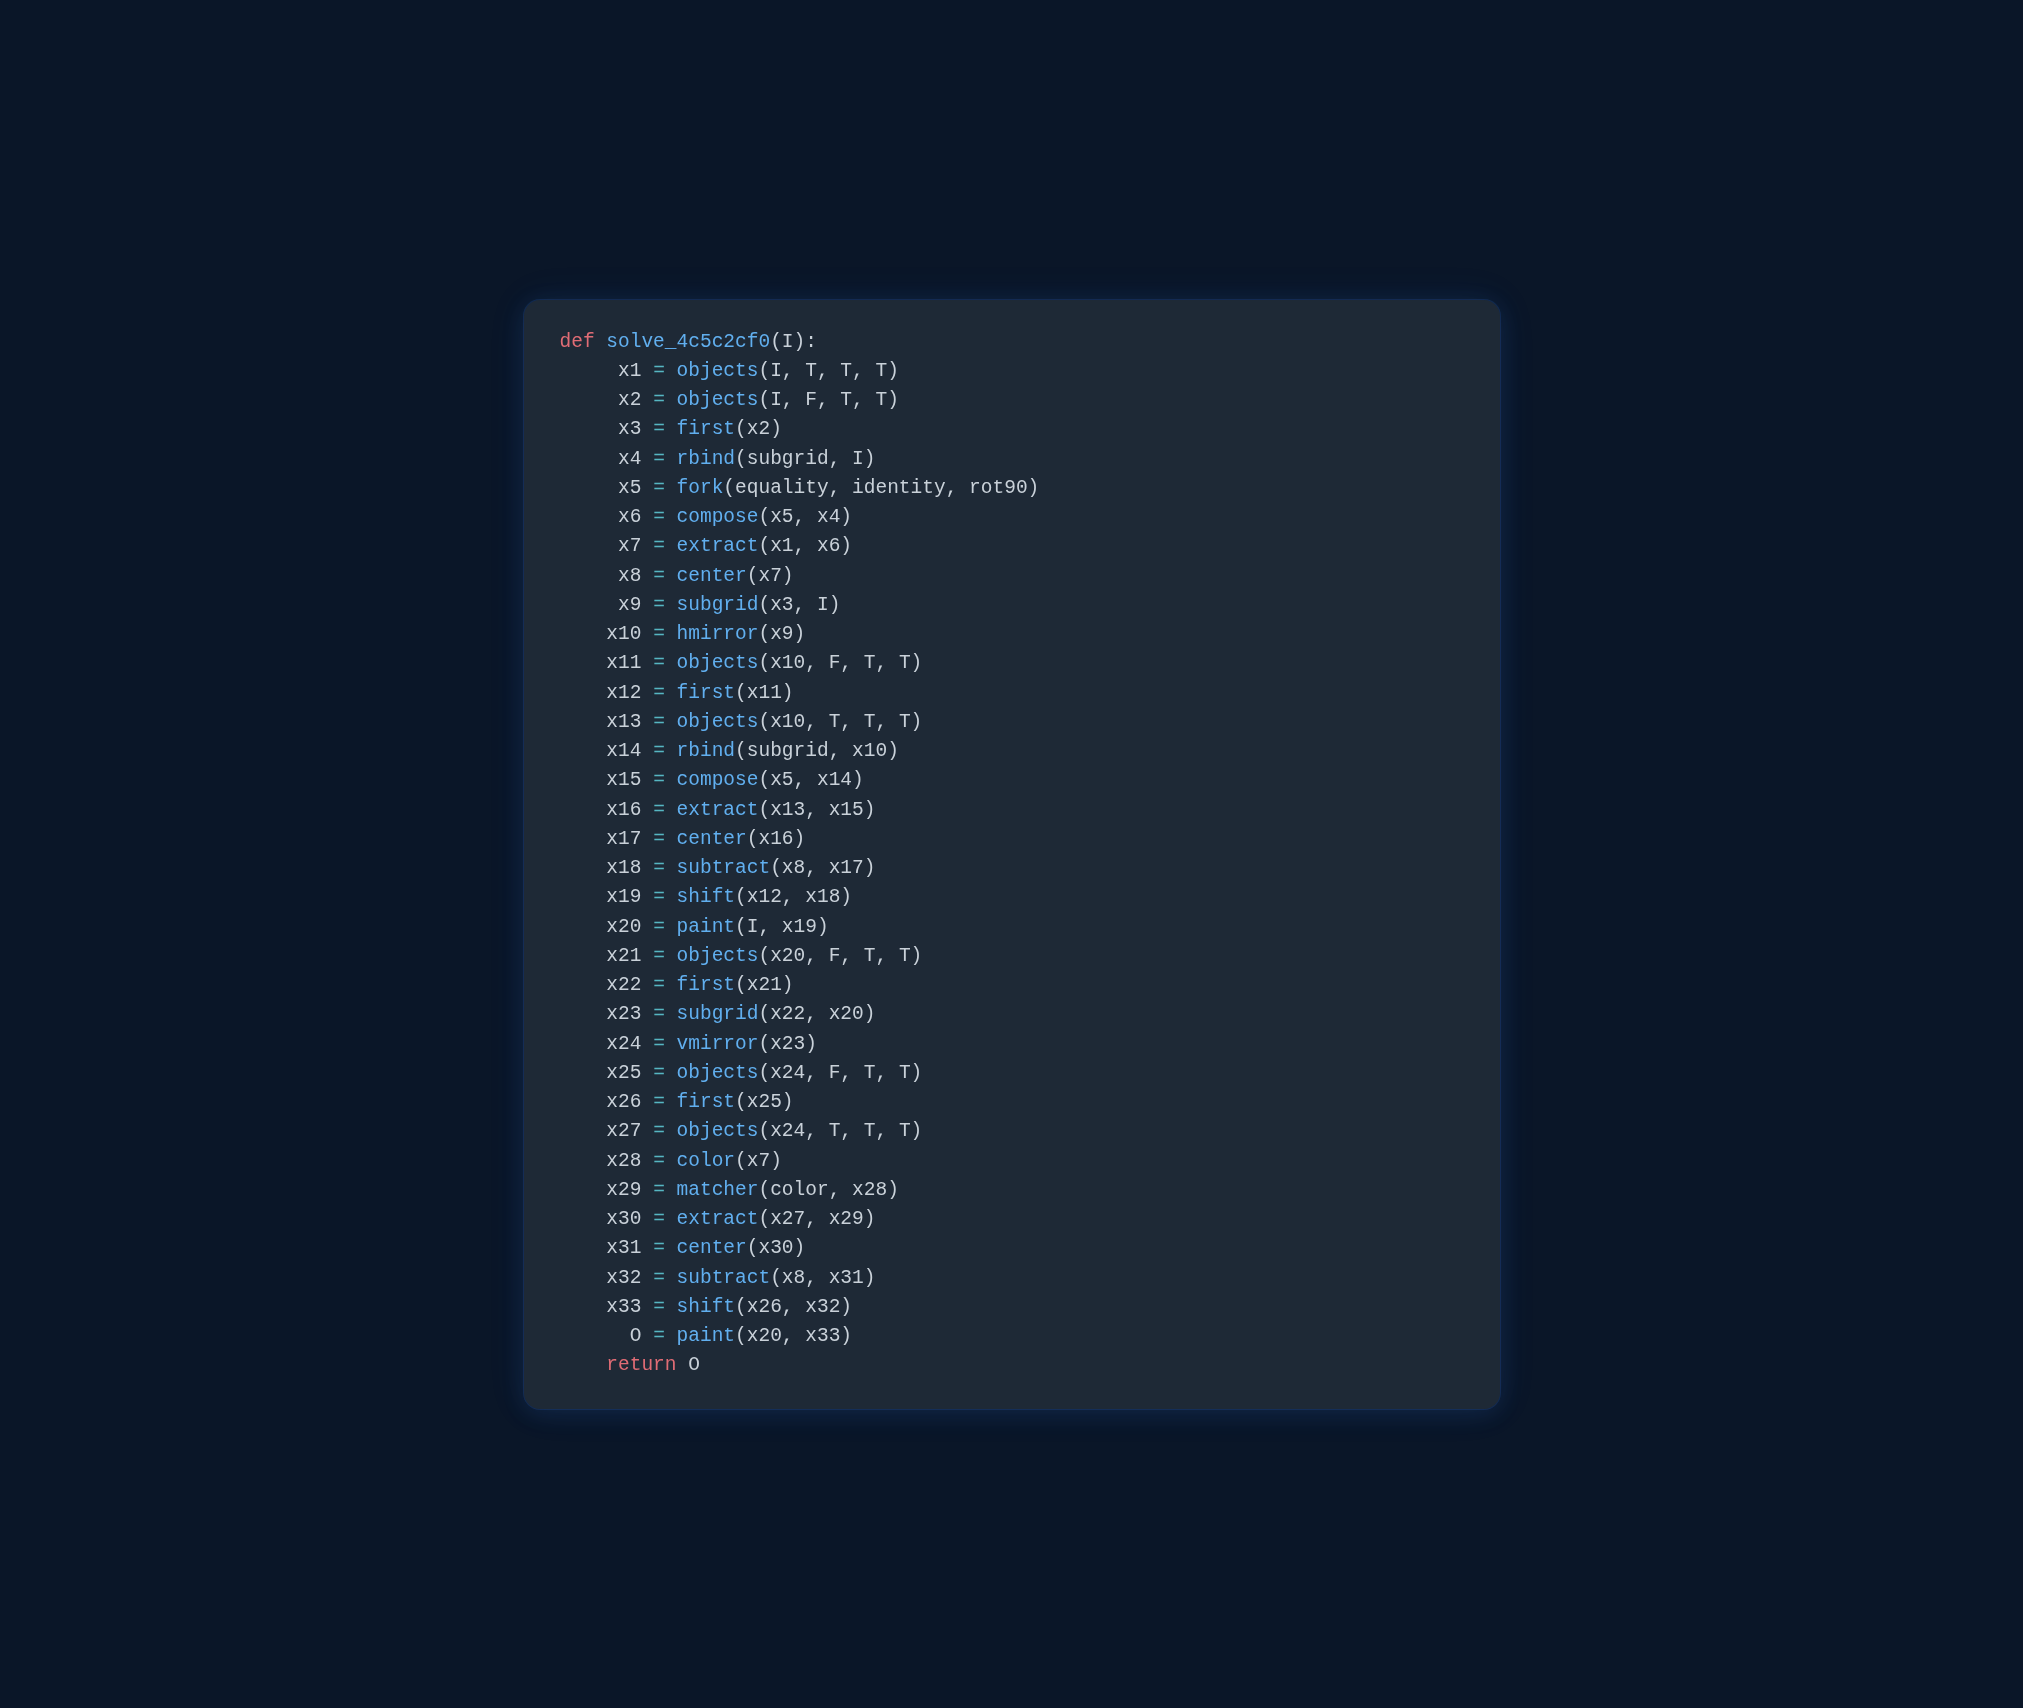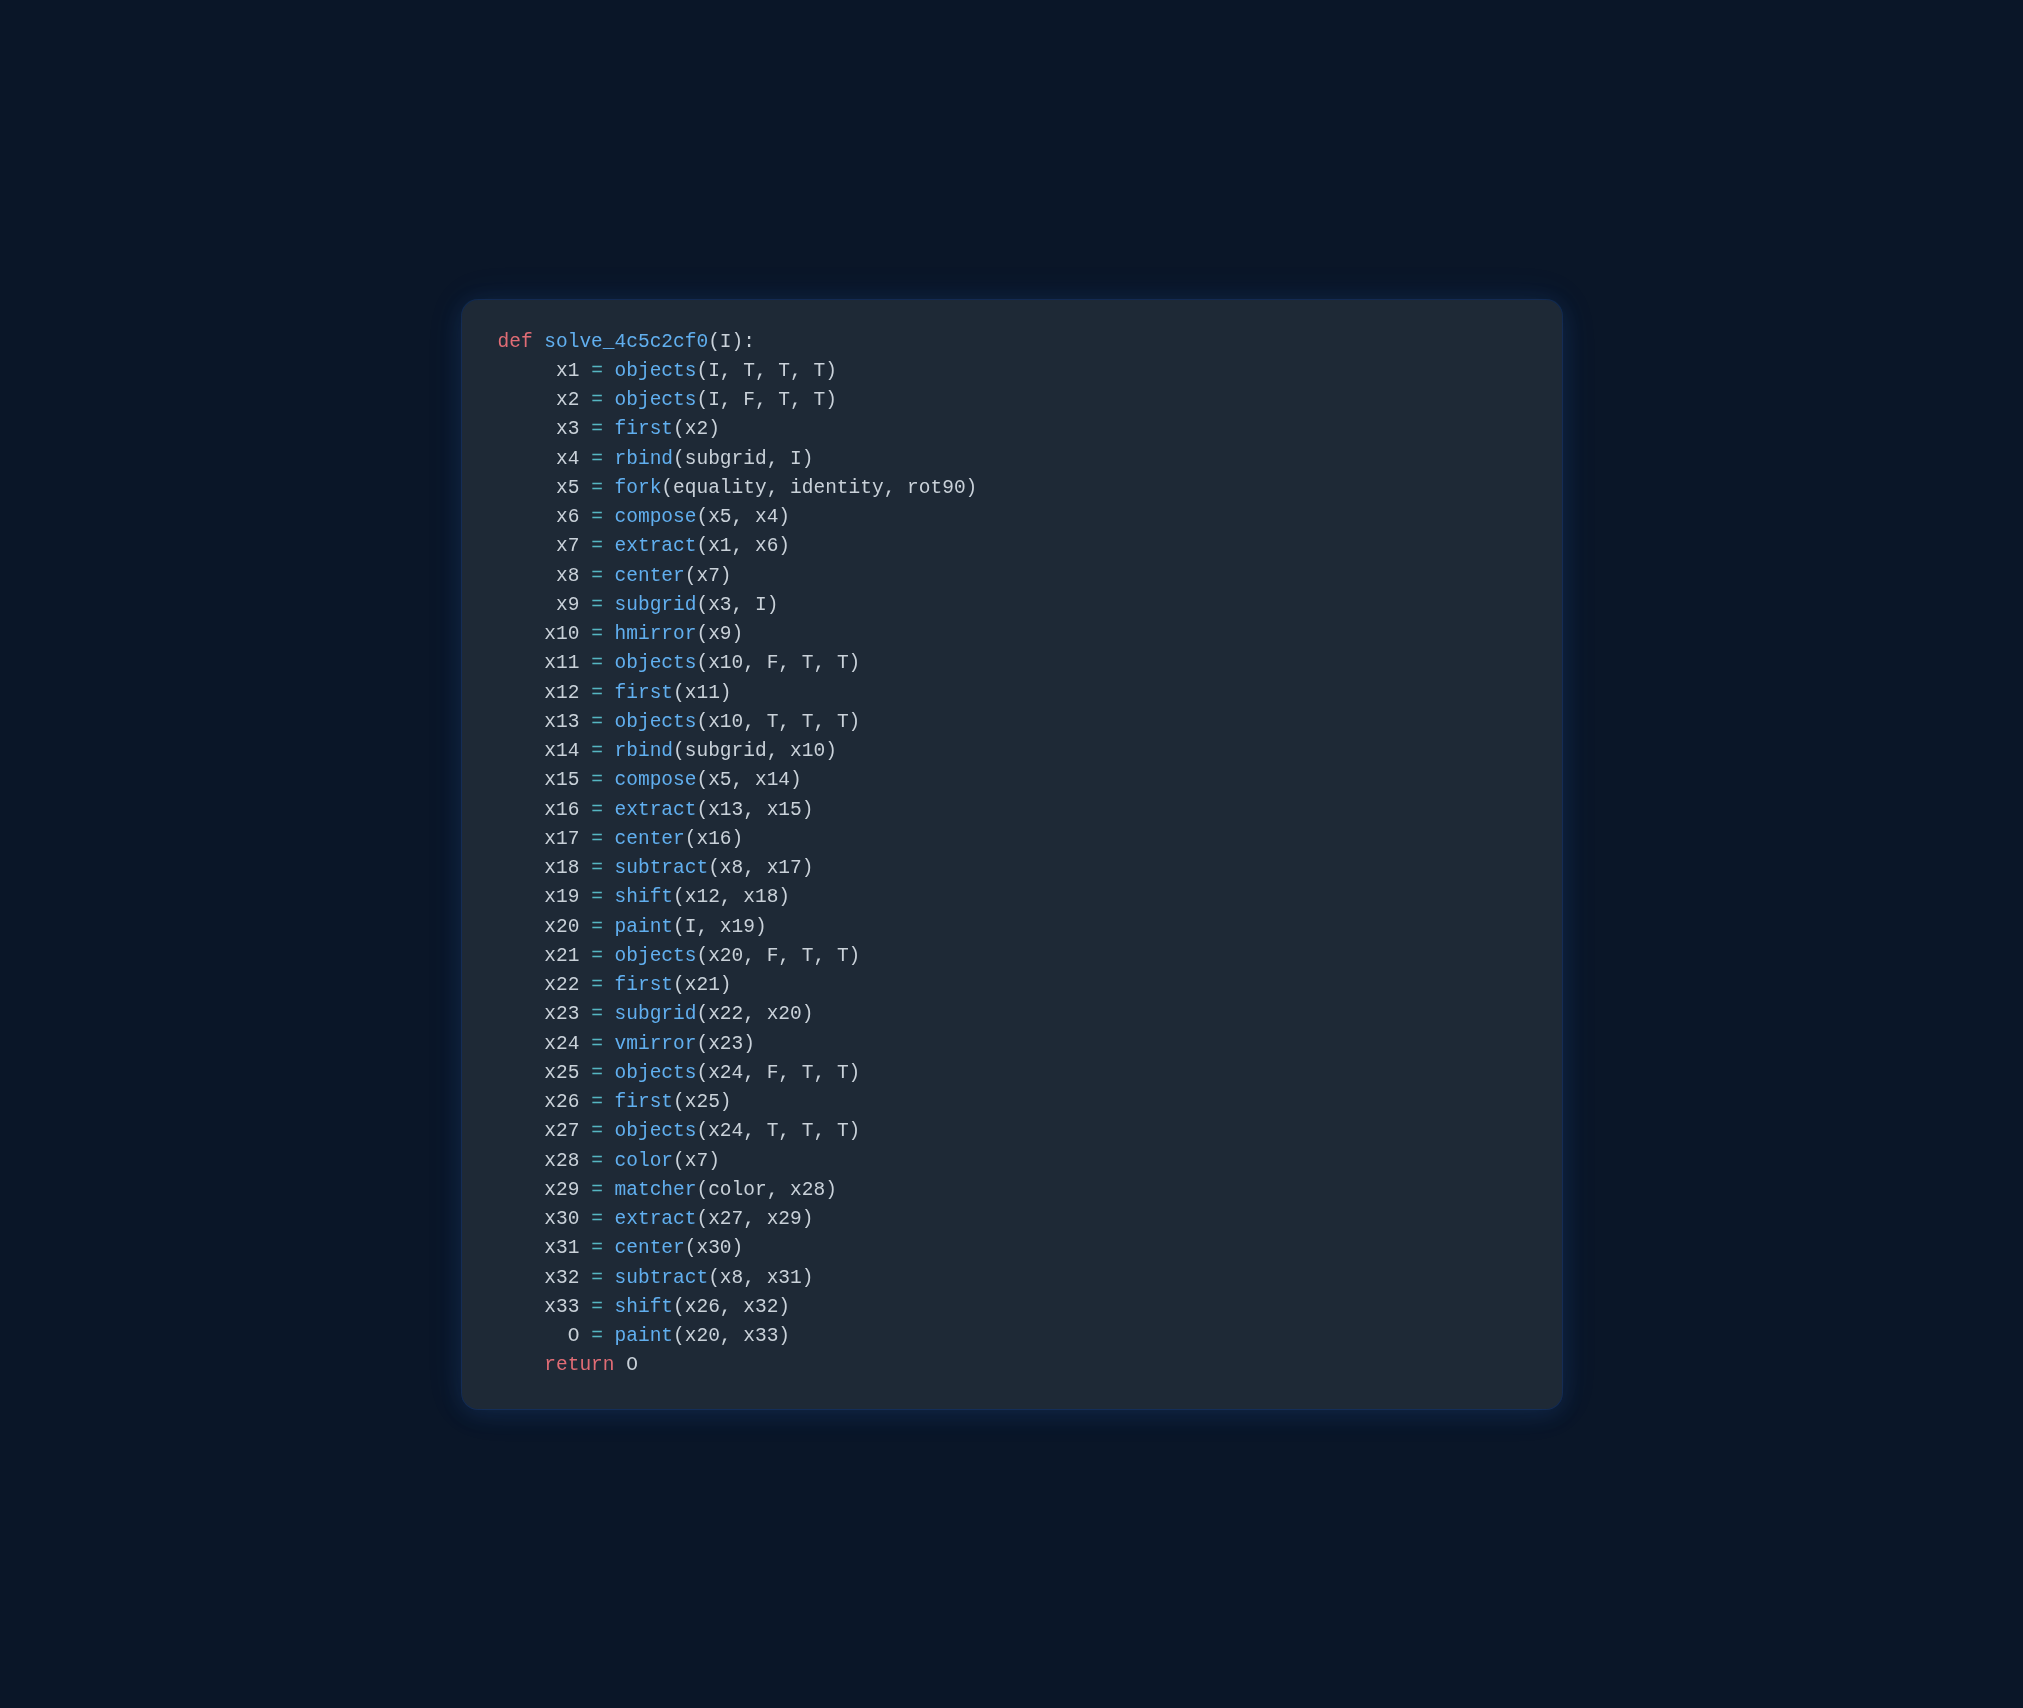--- a/index.html
+++ b/index.html
@@ -12,21 +12,21 @@
     justify-content: center;
     min-height: 100vh;
   }
   .code-container {
     background: #1e2936;
     border-radius: 16px;
     padding: 28px 36px 28px 36px;
     box-shadow: 0 0 0 1px rgba(59, 130, 246, 0.15),
                 0 4px 24px rgba(59, 130, 246, 0.12),
                 0 0 40px rgba(59, 130, 246, 0.08);
-    width: 1100px;
+    width: 976px;
     box-sizing: border-box;
   }
   pre {
     margin: 0;
     font-family: "SF Mono", "Monaco", "Consolas", "Courier New", monospace;
     font-size: 19.5px;
     line-height: 1.5;
     color: #c9d1d9;
     white-space: pre;
   }

